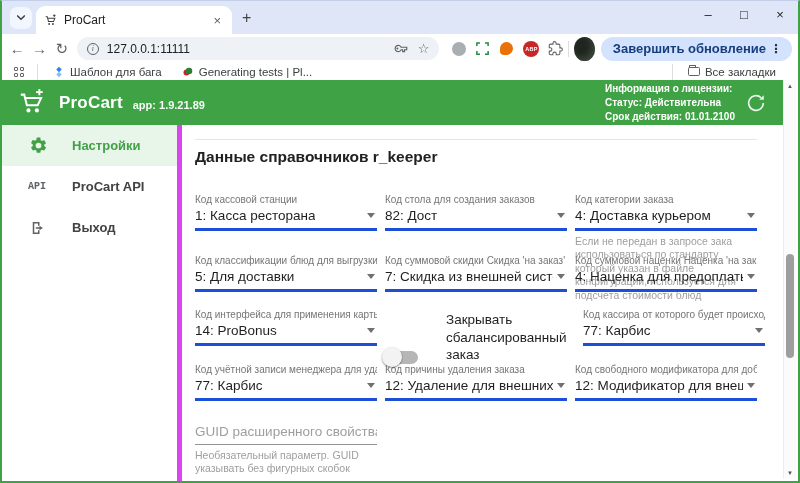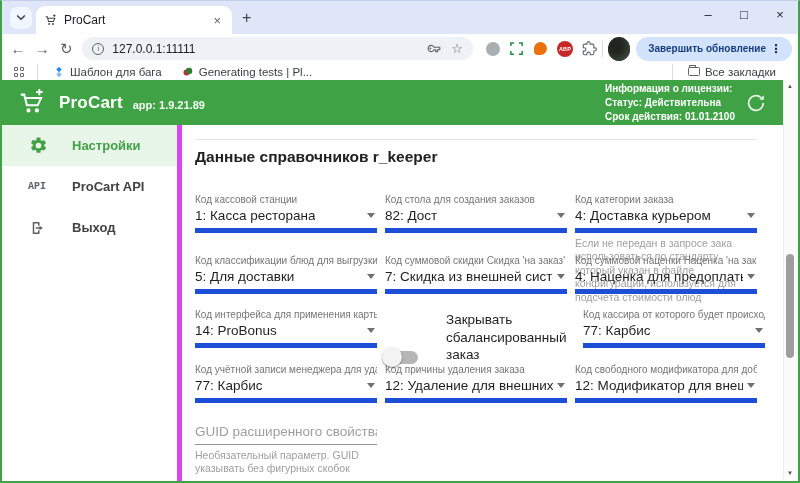--- a/index.html
+++ b/index.html
@@ -32,21 +32,21 @@
   .star { font-size:13px; color:#5f6368; }
   .ext-row { display:flex; align-items:center; gap:9px; margin-left:12px; }
   .ext { width:15px; height:15px; display:flex; align-items:center; justify-content:center; }
   .ext-gray { width:14px; height:14px; border-radius:50%; background:#9aa0a6; opacity:.85; }
   .abp { width:16px; height:16px; border-radius:50%; background:#c62828; color:#fff; font-size:5.5px; font-weight:bold;
     display:flex; align-items:center; justify-content:center; letter-spacing:.2px; }
   .ext-orange { width:13px; height:13px; border-radius:50% 50% 50% 4px; background:#e8710a; }
   .tsep { width:1px; height:16px; background:#dadce0; margin:0 5px; }
   .avatar { width:24px; height:24px; border-radius:50%; background:#20261f; box-shadow:inset -3px -3px 6px #3c463a; }
   .chip { height:24px; background:#d3e3fd; border-radius:12px; display:flex; align-items:center; padding:0 6px 0 12px; margin:0 6px; }
-  .chip-label { font-size:10px; color:#173e7c; font-weight:bold; white-space:nowrap; }
+  .chip-label { font-size:13px; color:#173e7c; font-weight:bold; white-space:nowrap; }
   .chip-dots { font-size:12px; color:#30343a; padding:0 4px; font-weight:bold; }
 
   
   .bookmarks { position:absolute; top:62px; left:0; right:4px; height:17px; background:#fff; display:flex; align-items:center; font-size:11.5px; color:#3c4043; }
   .apps-ic { display:grid; grid-template-columns:4px 4px; grid-gap:2px; margin:0 8px 0 12px; }
   .apps-ic span { width:4px; height:4px; border:1.2px solid #5f6368; border-radius:1px; }
   .bm { display:flex; align-items:center; gap:5px; margin:0 10px; white-space:nowrap; }
   .folder-ic { width:12px; height:9px; border:1.3px solid #5f6368; border-radius:1.5px; position:relative; }
   .folder-ic::before { content:""; position:absolute; top:-3px; left:0; width:5px; height:2px; border:1.3px solid #5f6368; border-bottom:none; border-radius:1px 1px 0 0; }
   .bm-right { margin-left:auto; display:flex; align-items:center; margin-right:8px; }
@@ -67,21 +67,21 @@
   .side-ic { width:20px; display:flex; justify-content:center; }
 
   .main { flex:1; padding:0 0 0 13px; overflow:hidden; }
   .main-top-divider { height:1px; background:#e4e4e4; width:562px; margin-top:14px; }
   .h1 { font-size:15.5px; font-weight:bold; color:#212121; margin-top:8px; }
   .frow { display:flex; gap:8px; width:562px; margin-top:0; }
   .r1 { margin-top:28px; height:61px; }
   .r2 { height:54px; } .r3 { height:55px; } .r4 { height:58px; }
   .cell { width:182px; flex:none; }
   .f-label { font-size:10px; color:#757575; white-space:nowrap; overflow:hidden; }
-  .sel { display:flex; justify-content:space-between; align-items:center; border-bottom:5px solid #1d4ed8; padding:2px 2px 5px 0; margin-top:1px; }
+  .sel { display:flex; justify-content:space-between; align-items:center; border-bottom:3px solid #1d4ed8; padding:2px 2px 5px 0; margin-top:1px; }
   .f-value { font-size:13.5px; color:#1f1f1f; white-space:nowrap; overflow:hidden; }
   .caret { width:0; height:0; border-left:4px solid transparent; border-right:4px solid transparent; border-top:5px solid #707070; flex:none; margin-left:4px; }
   .f-helper { font-size:10.5px; color:#9e9e9e; line-height:1.28; margin-top:4px; }
   .toggle-cell { display:flex; align-items:flex-end; gap:28px; padding-top:12px; width:190px; }
   .toggle { position:relative; width:33px; height:13px; background:#b6b6b6; border-radius:7px; margin-top:5px; flex:none; }
   .toggle::before { content:""; position:absolute; left:-3px; top:-4px; width:20px; height:20px; border-radius:50%;
     background:#f3f3f3; box-shadow:0 1px 2px rgba(0,0,0,.45); }
   .toggle-label { font-size:13.5px; color:#1f1f1f; line-height:1.3; }
   .guid-input { width:182px; border:none; border-bottom:1px solid #949494; font-size:13.5px; padding:2px 0 5px 0;
     font-family:"Liberation Sans",sans-serif; color:#1f1f1f; outline:none; background:transparent; }

